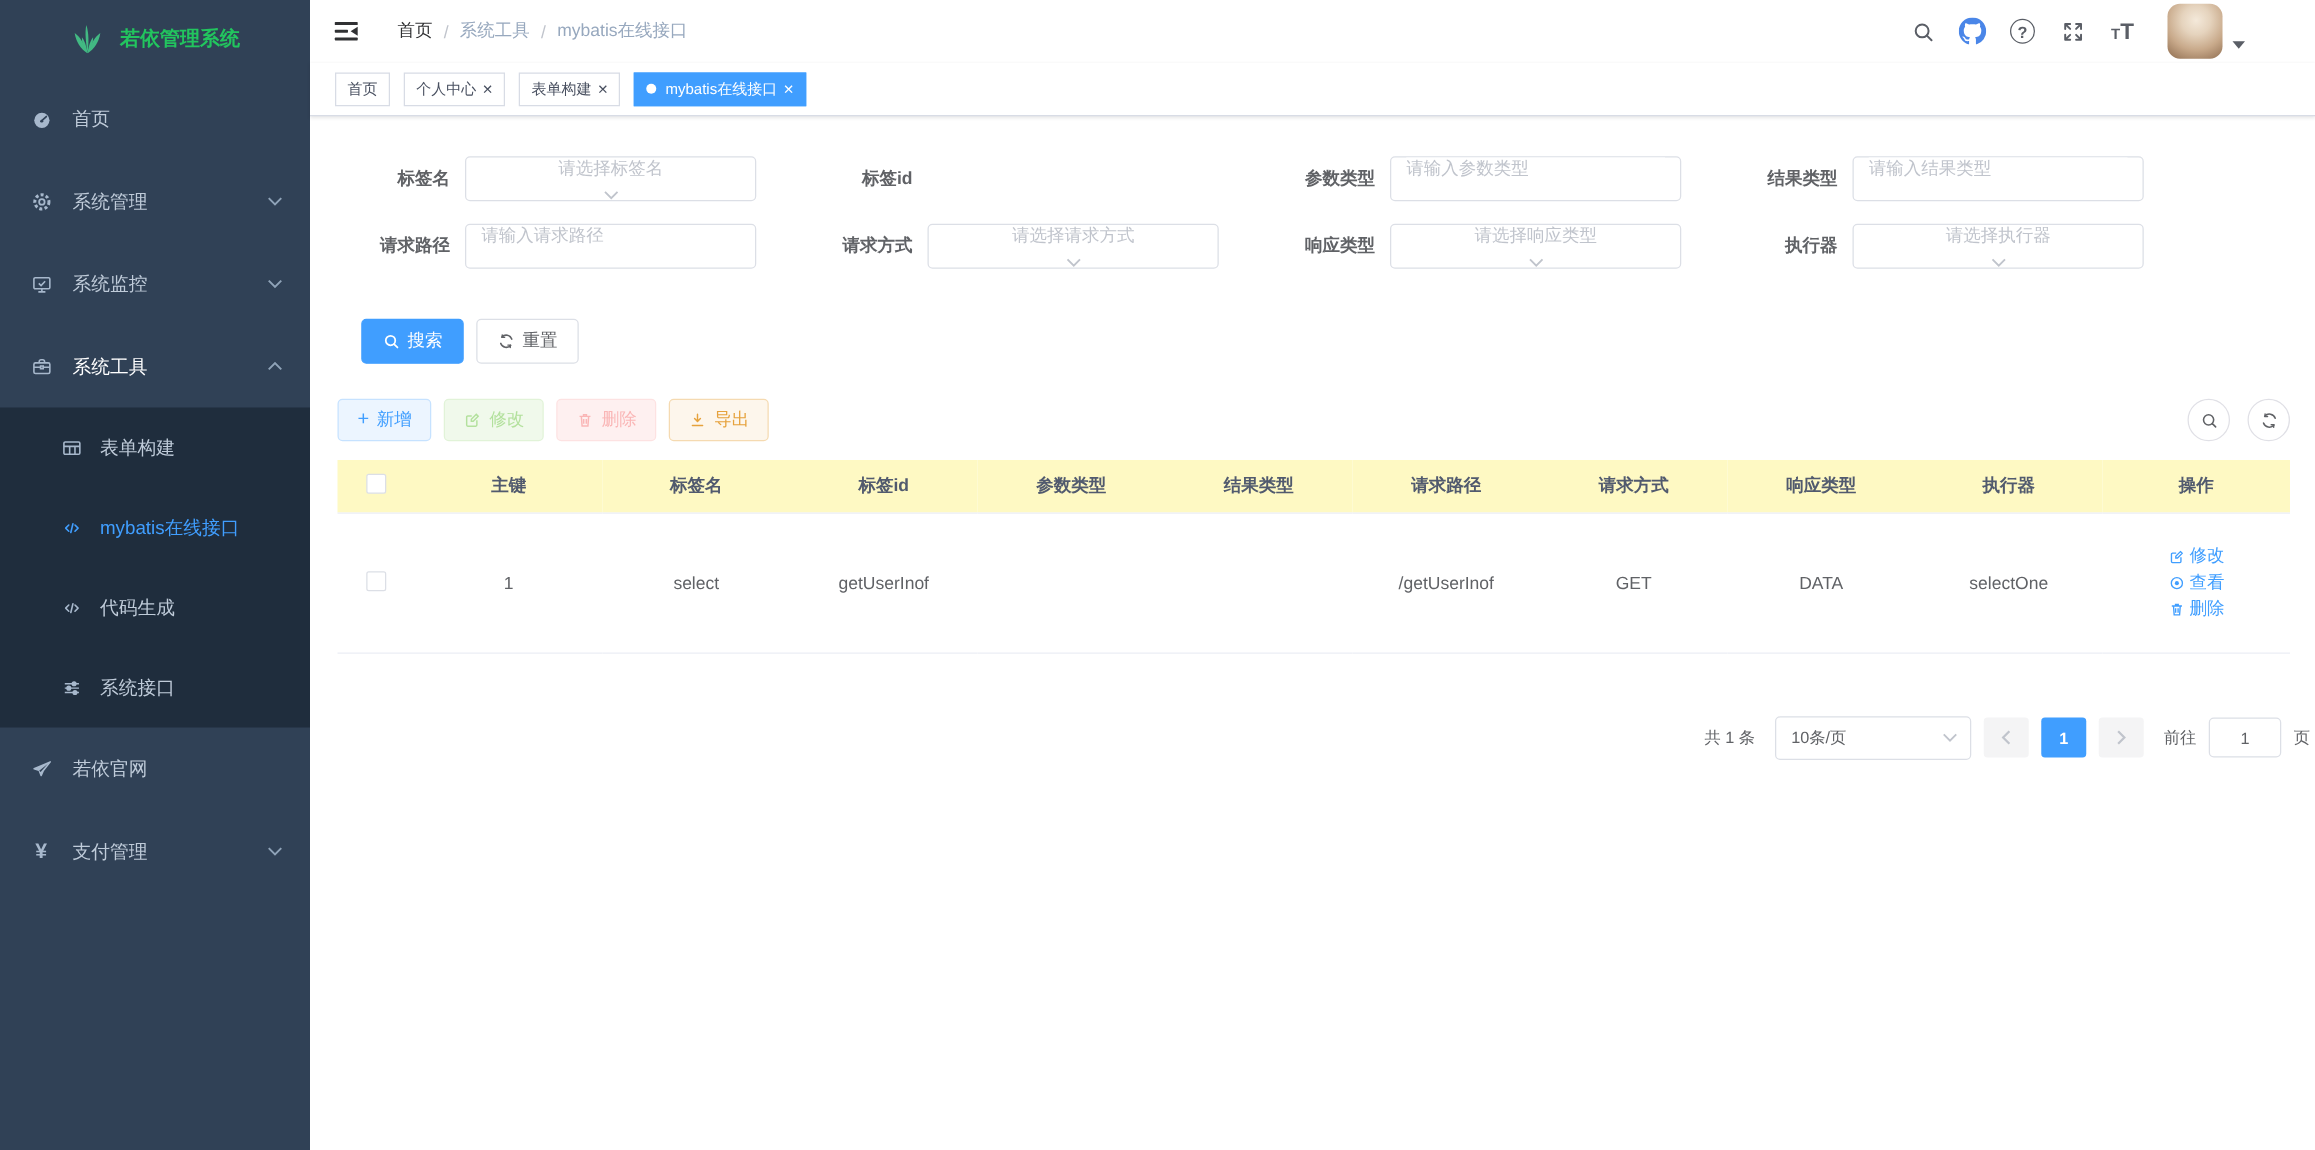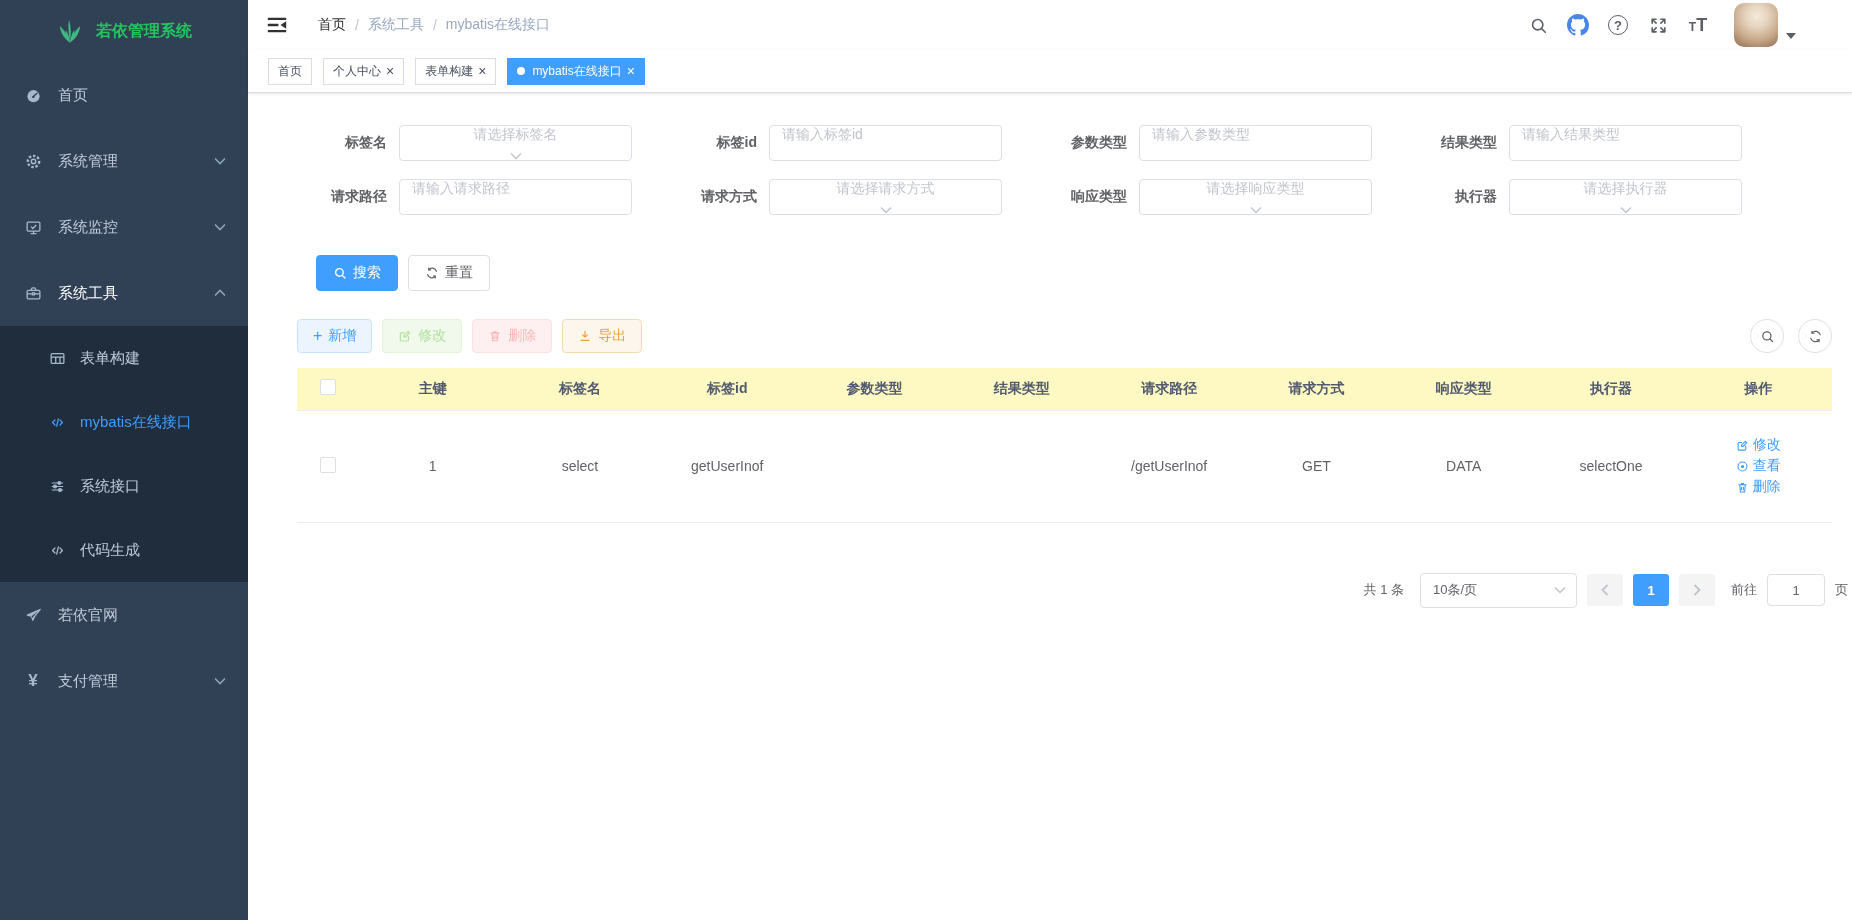--- a/index.html
+++ b/index.html
@@ -40,21 +40,21 @@
   
   .tabsbar { height:43px; display:flex; align-items:center; gap:11px; padding:0 0 0 20px;
     border-bottom:1px solid #d8dce5; box-shadow:0 1px 3px rgba(0,0,0,.10); }
   .tag { height:27px; display:flex; align-items:center; gap:5px; padding:0 9px; border:1px solid #d8dce5;
     background:#fff; color:#495060; font-size:12px; cursor:pointer; white-space:nowrap; }
   .tag .tag-close { font-size:14px; line-height:1; color:inherit; }
   .tag.active { background:#409eff; border-color:#409eff; color:#fff; }
   .tag.active .dot { width:8px; height:8px; border-radius:50%; background:#fff; margin-right:2px; }
 
   
-  .content { flex:1; padding:0 20px 0 22px;margin-left:27px; }
+  .content { flex:1; padding:0 20px 0 22px; }
 
   .filter-row { display:flex; margin-top:32px; }
   .filter-row + .filter-row { margin-top:18px; }
   .fgroup { width:370px; display:flex; align-items:center; }
   .fgroup .flabel { width:90px; text-align:right; margin-right:12px; font-size:14px; font-weight:700; color:#606266; }
   .fctrl { width:233px; height:36px; border:1px solid #dcdfe6; border-radius:4px; background:#fff;
     display:flex; align-items:center; padding:0 12px; font-size:14px; position:relative;flex-direction:column; }
   .fctrl input { border:none; outline:none; width:100%; font-size:14px; color:#606266; font-family:inherit; }
   .fctrl input::placeholder { color:#c0c4cc; }
   .sel-ph { color:#c0c4cc; flex:1; }
@@ -185,36 +185,36 @@
     <div class="menu-item active">
       <span class="mi-icon">
         <svg width="17" height="17" viewBox="0 0 24 24" fill="none" stroke="currentColor" stroke-width="1.8" stroke-linecap="round" stroke-linejoin="round">
             <path d="M8.5 8.5L5 12l3.5 3.5M15.5 8.5L19 12l-3.5 3.5M13.2 7l-2.4 10"></path>
           </svg>
       </span>
       <span>mybatis在线接口</span>
     </div>
     <div class="menu-item">
       <span class="mi-icon">
+        <svg width="17" height="17" viewBox="0 0 24 24" fill="none" stroke="currentColor" stroke-width="1.8" stroke-linecap="round" stroke-linejoin="round">
+            <path d="M8.5 8.5L5 12l3.5 3.5M15.5 8.5L19 12l-3.5 3.5M13.2 7l-2.4 10"></path>
+          </svg>
+      </span>
+      <span>代码生成</span>
+    </div>
+    <div class="menu-item">
+      <span class="mi-icon">
         <svg width="17" height="17" viewBox="0 0 24 24" stroke="currentColor" stroke-width="1.6" fill="currentColor">
             <path d="M4 7h16M4 12h16M4 17h16" fill="none"></path>
             <circle cx="14.5" cy="7" r="2.1"></circle>
             <circle cx="8.5" cy="12" r="2.1"></circle>
             <circle cx="15.5" cy="17" r="2.1"></circle>
           </svg>
       </span>
       <span>系统接口</span>
-    </div>
-    <div class="menu-item">
-      <span class="mi-icon">
-        <svg width="17" height="17" viewBox="0 0 24 24" fill="none" stroke="currentColor" stroke-width="1.8" stroke-linecap="round" stroke-linejoin="round">
-            <path d="M8.5 8.5L5 12l3.5 3.5M15.5 8.5L19 12l-3.5 3.5M13.2 7l-2.4 10"></path>
-          </svg>
-      </span>
-      <span>代码生成</span>
     </div>
   </div>
 
   <div class="menu-item">
     <span class="mi-icon">
       <svg width="17" height="17" viewBox="0 0 24 24" fill="currentColor">
           <path d="M21.8 2.6L2.9 10.5c-.8.34-.74 1.5.1 1.76l5.3 1.64 2 5.3c.3.8 1.43.82 1.76.03l2.3-5.4 7.8-9.9c.5-.64-.2-1.5-.96-1.33zM9 13.5l9.5-7.6-7.9 9.2-1.6-1.6z"></path>
         </svg>
     </span>
     <span>若依官网</span>
@@ -321,23 +321,20 @@
           <span class="sel-ph">请选择标签名</span>
           <span class="sel-chev">
               <svg width="12" height="8" viewBox="0 0 12 8" fill="none" stroke="currentColor" stroke-width="1.5">
                 <path d="M1 1.5l5 5 5-5"></path>
               </svg>
             </span>
         </div>
       </div>
       <div class="fgroup">
         <span class="flabel">标签id</span>
-        <div class="fctrl">
-          <input placeholder="请输入标签id" style="">
-        </div>
       </div>
       <div class="fgroup">
         <span class="flabel">参数类型</span>
         <div class="fctrl">
           <input placeholder="请输入参数类型" style="">
         </div>
       </div>
       <div class="fgroup">
         <span class="flabel">结果类型</span>
         <div class="fctrl">

